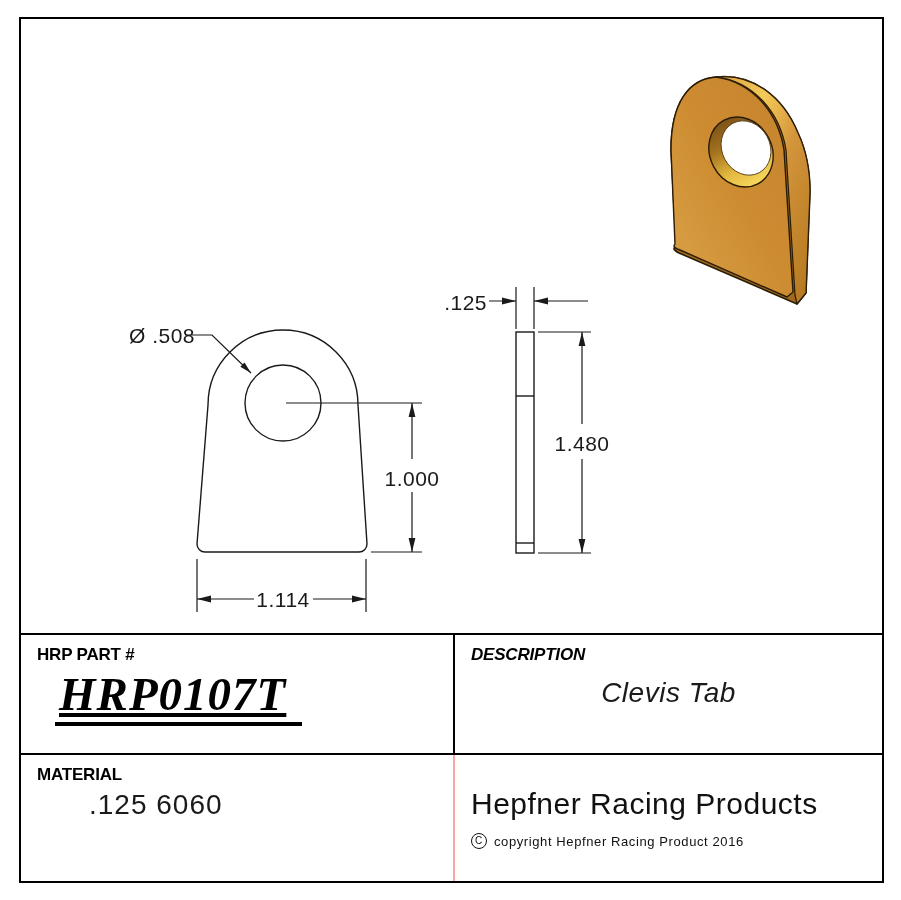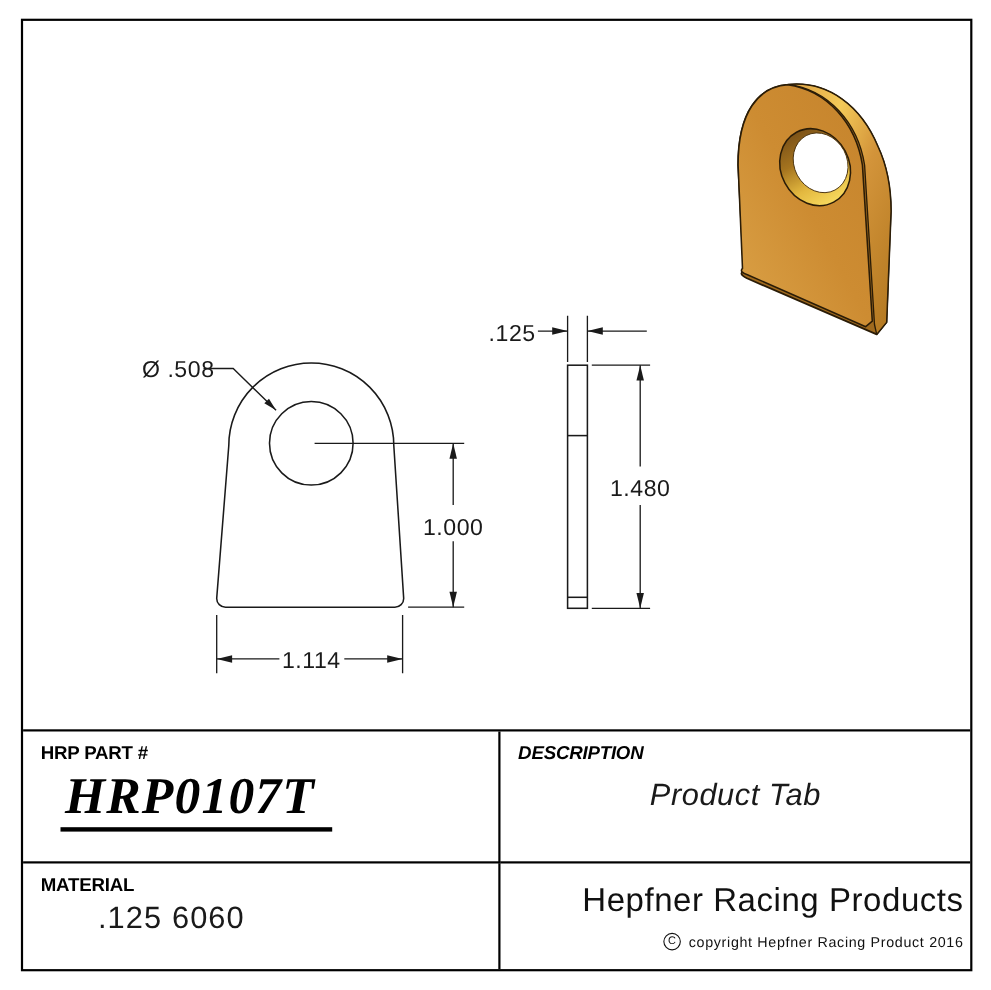--- a/index.html
+++ b/index.html
@@ -1,29 +1,29 @@
 <!DOCTYPE html>
 <html><head>
 <meta charset="utf-8">
 <style>
   html,body{margin:0;padding:0;background:#ffffff;}
   body{width:901px;height:900px;overflow:hidden;font-family:"Liberation Sans",sans-serif;}
   .sheet{position:relative;width:901px;height:900px;background:#ffffff;}
   .svg-layer{position:absolute;left:0;top:0;width:901px;height:900px;display:block;}
   .frame{position:absolute;left:19px;top:17px;width:865px;height:866px;border:2px solid #000;box-sizing:border-box;}
-  .title-block{position:absolute;left:0;right:0;bottom:0;height:218px;border-top:2px solid #000;box-sizing:border-box;display:grid;grid-template-columns:434px 1fr;grid-template-rows:120px auto;margin-top:36px;}
+  .title-block{position:absolute;left:0;right:0;bottom:0;height:248px;border-top:2px solid #000;box-sizing:border-box;display:grid;grid-template-columns:434px 1fr;grid-template-rows:120px auto;margin-top:36px;}
   .cell{box-sizing:border-box;padding:10px 16px;position:relative;overflow:hidden;}
   .cell.c1{border-right:2px solid #000;border-bottom:2px solid #000;}
   .cell.c2{border-bottom:2px solid #000;font-style:italic;}
-  .cell.c3{border-right:2px solid #000000;}
+  .cell.c3{border-right:2px solid #fca5a5;}
   .block-label{font-weight:700;font-size:17px;letter-spacing:-0.2px;color:#000;}
-  .part-number{font-family:"Liberation Serif",serif;font-style:italic;font-weight:700;font-size:47px;line-height:1.0;display:inline-block;border-bottom:4px solid #000;padding:2px 16px 4px 4px;margin:4px 0 0 18px;letter-spacing:1px;color:#000;white-space:nowrap;}
+  .part-number{font-family:"Liberation Serif",serif;font-style:italic;font-weight:700;font-size:47px;line-height:1.0;display:inline-block;border-bottom:4px solid #000;padding:2px 16px 4px 4px;margin:4px 0 0 18px;letter-spacing:1px;color:#000;white-space:nowrap;text-decoration:underline;}
   .desc-value{text-align:center;font-size:28px;margin-top:12px;letter-spacing:0.5px;color:#1a1a1a;}
   .material-value{font-size:28px;margin:4px 0 0 52px;letter-spacing:1px;color:#1a1a1a;}
-  .company-cell{display:flex;flex-direction:column;align-items:flex-end;justify-content:center;gap:12px;padding:6px;}
+  .company-cell{display:flex;flex-direction:column;align-items:flex-start;justify-content:center;gap:12px;padding:16px;}
   .company-name{font-size:30px;letter-spacing:0.5px;color:#111;}
   .copyright{font-size:13px;display:flex;align-items:center;gap:7px;color:#111;letter-spacing:0.6px;}
   .copy-circle{width:16px;height:16px;border:1.3px solid #111;border-radius:50%;display:flex;align-items:center;justify-content:center;font-size:10px;line-height:1;box-sizing:border-box;flex:0 0 auto;}
   svg text{font-family:"Liberation Sans",sans-serif;font-size:21px;fill:#1a1a1a;letter-spacing:0.5px;}
 </style>
 </head>
 <body>
 
 <div class="sheet">
 
@@ -106,21 +106,21 @@
 
       <div class="cell c1">
         <div class="block-label">HRP PART #</div>
         <div>
           <span class="part-number">HRP0107T</span>
         </div>
       </div>
 
       <div class="cell c2">
         <div class="block-label">DESCRIPTION</div>
-        <div class="desc-value">Product Tab</div>
+        <div class="desc-value">Clevis Tab</div>
       </div>
 
       <div class="cell c3">
         <div class="block-label">MATERIAL</div>
         <div class="material-value">.125 6060</div>
       </div>
 
       <div class="cell company-cell">
         <div class="company-name">Hepfner Racing Products</div>
         <div class="copyright">

